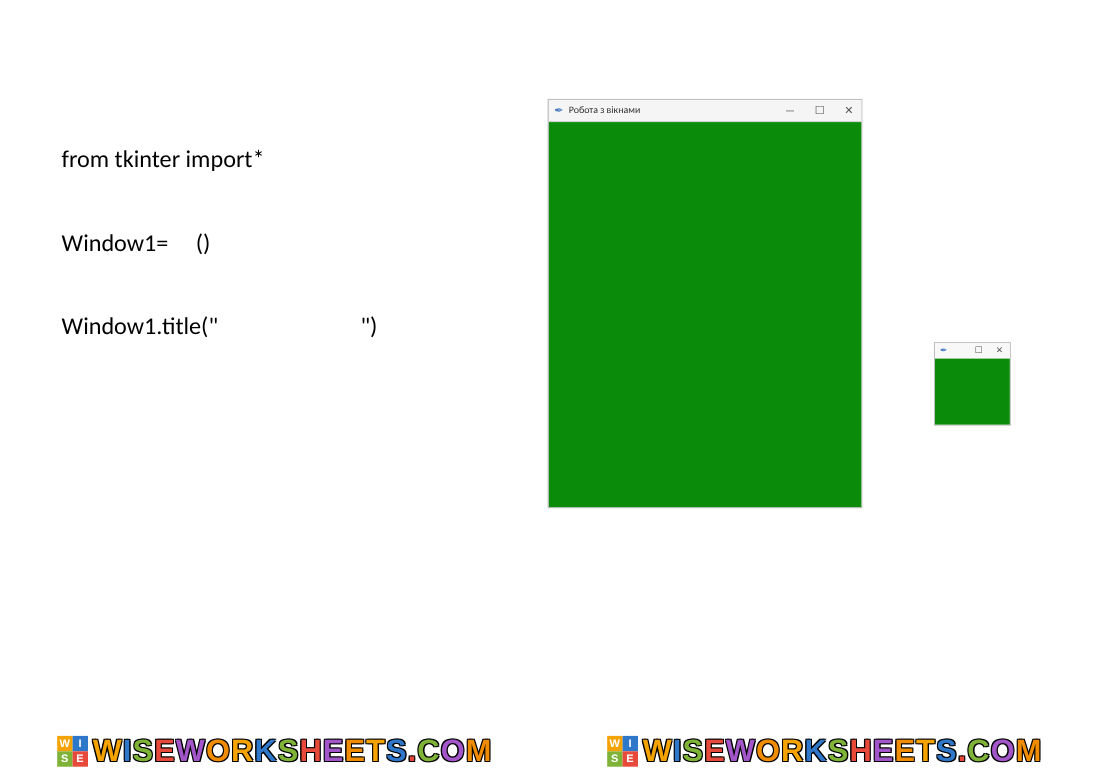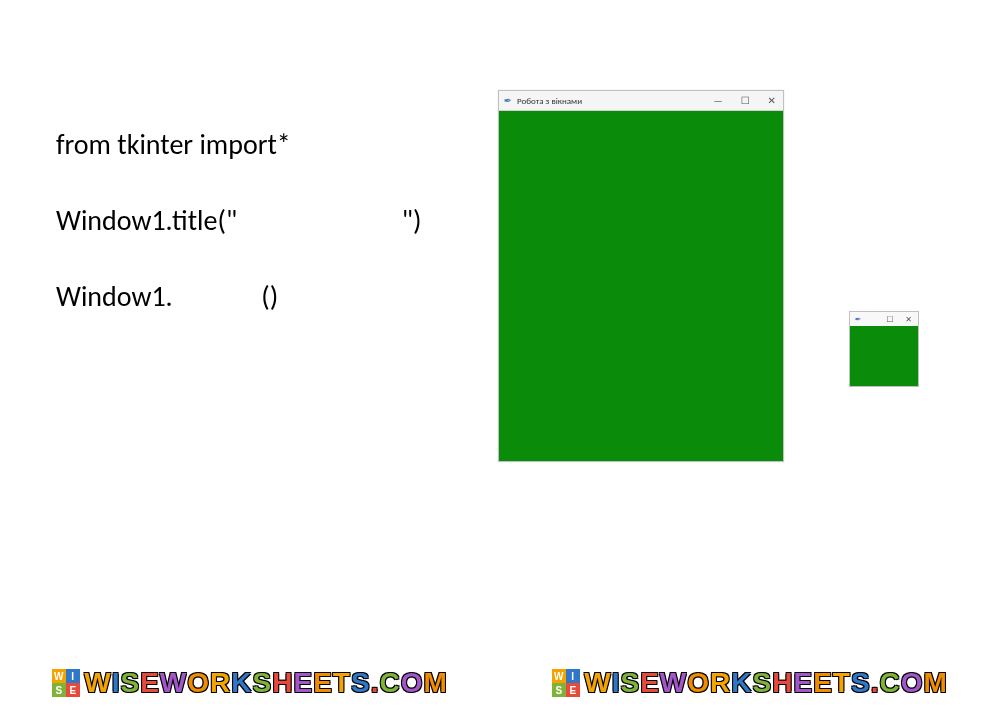--- a/index.html
+++ b/index.html
@@ -8,21 +8,21 @@
     height: 707px;
     background: #ffffff;
     font-family: Calibri, Arial, sans-serif;
     position: relative;
     overflow: hidden;
   }
   .code-block {
     position: absolute;
     left: 56px;
     top: 88px;
-    font-size: 28px;
+    font-size: 22px;
     line-height: 38px;
     color: #000;
     white-space: pre;
   }
   .code-line { display: block; }
 
   
   .win-large {
     position: absolute;
     left: 498px;
@@ -139,22 +139,22 @@
   .wm-badge span:nth-child(4){background:#e74a3a;}
   .wm-text span { display:inline-block; }
   .c1{color:#f4a300;} .c2{color:#2f77c9;} .c3{color:#7eb338;}
   .c4{color:#e74a3a;} .c5{color:#a356c9;} .c6{color:#f08c00;}
 </style>
 </head>
 <body>
 
 <div class="code-block">
 <span class="code-line">from tkinter import*</span>
+<span class="code-line">Window1=     ()</span>
 <span class="code-line">Window1.title("                          ")</span>
-<span class="code-line">Window1.              ()</span>
 </div>
 
 <div class="win-large">
   <div class="titlebar-large">
     <span class="tb-icon">
         <span class="feather">✒</span>
       </span>
     <span class="tb-title">Робота з вікнами</span>
     <div class="tb-controls-large">
       <span class="tb-btn">—</span>

